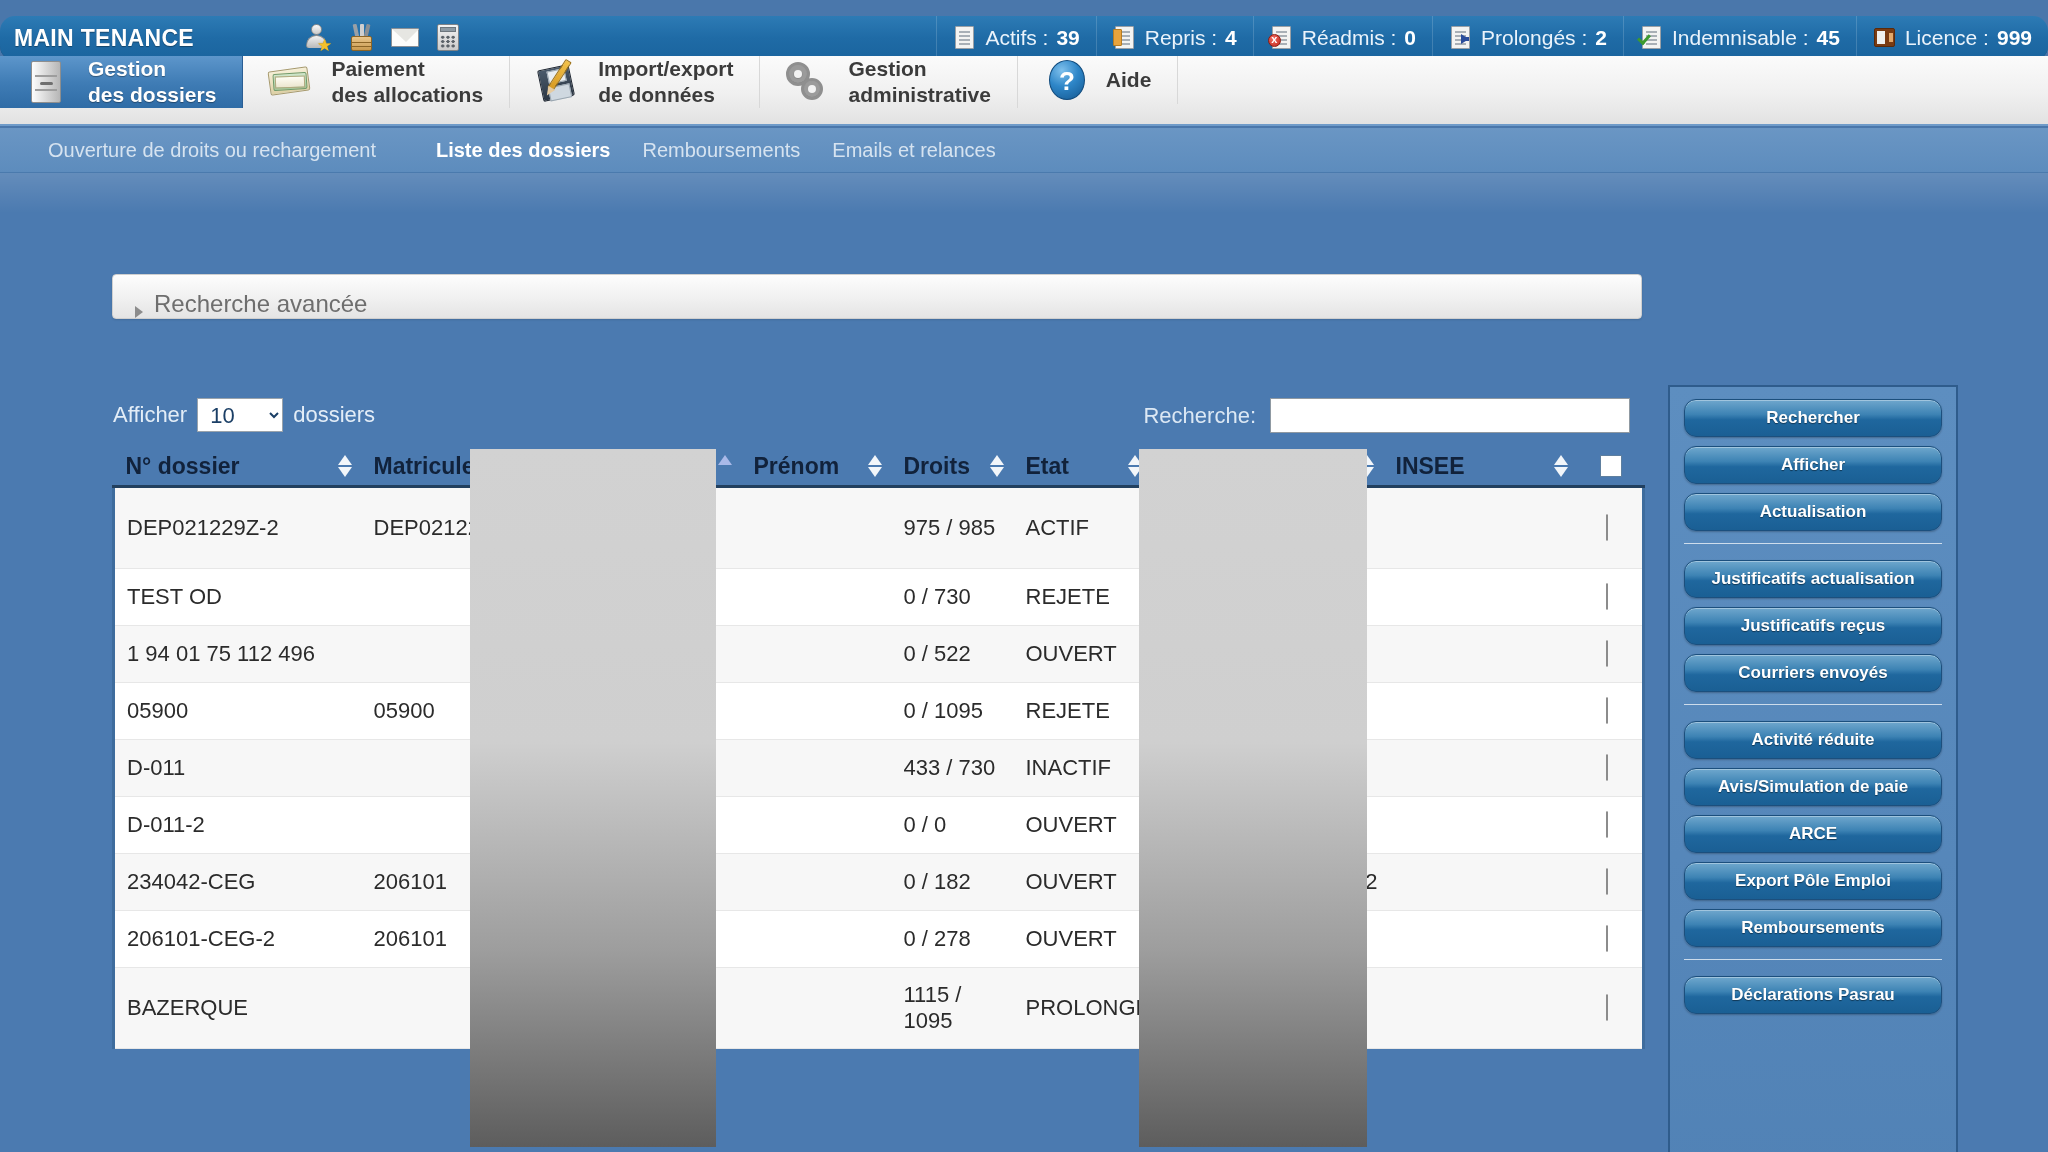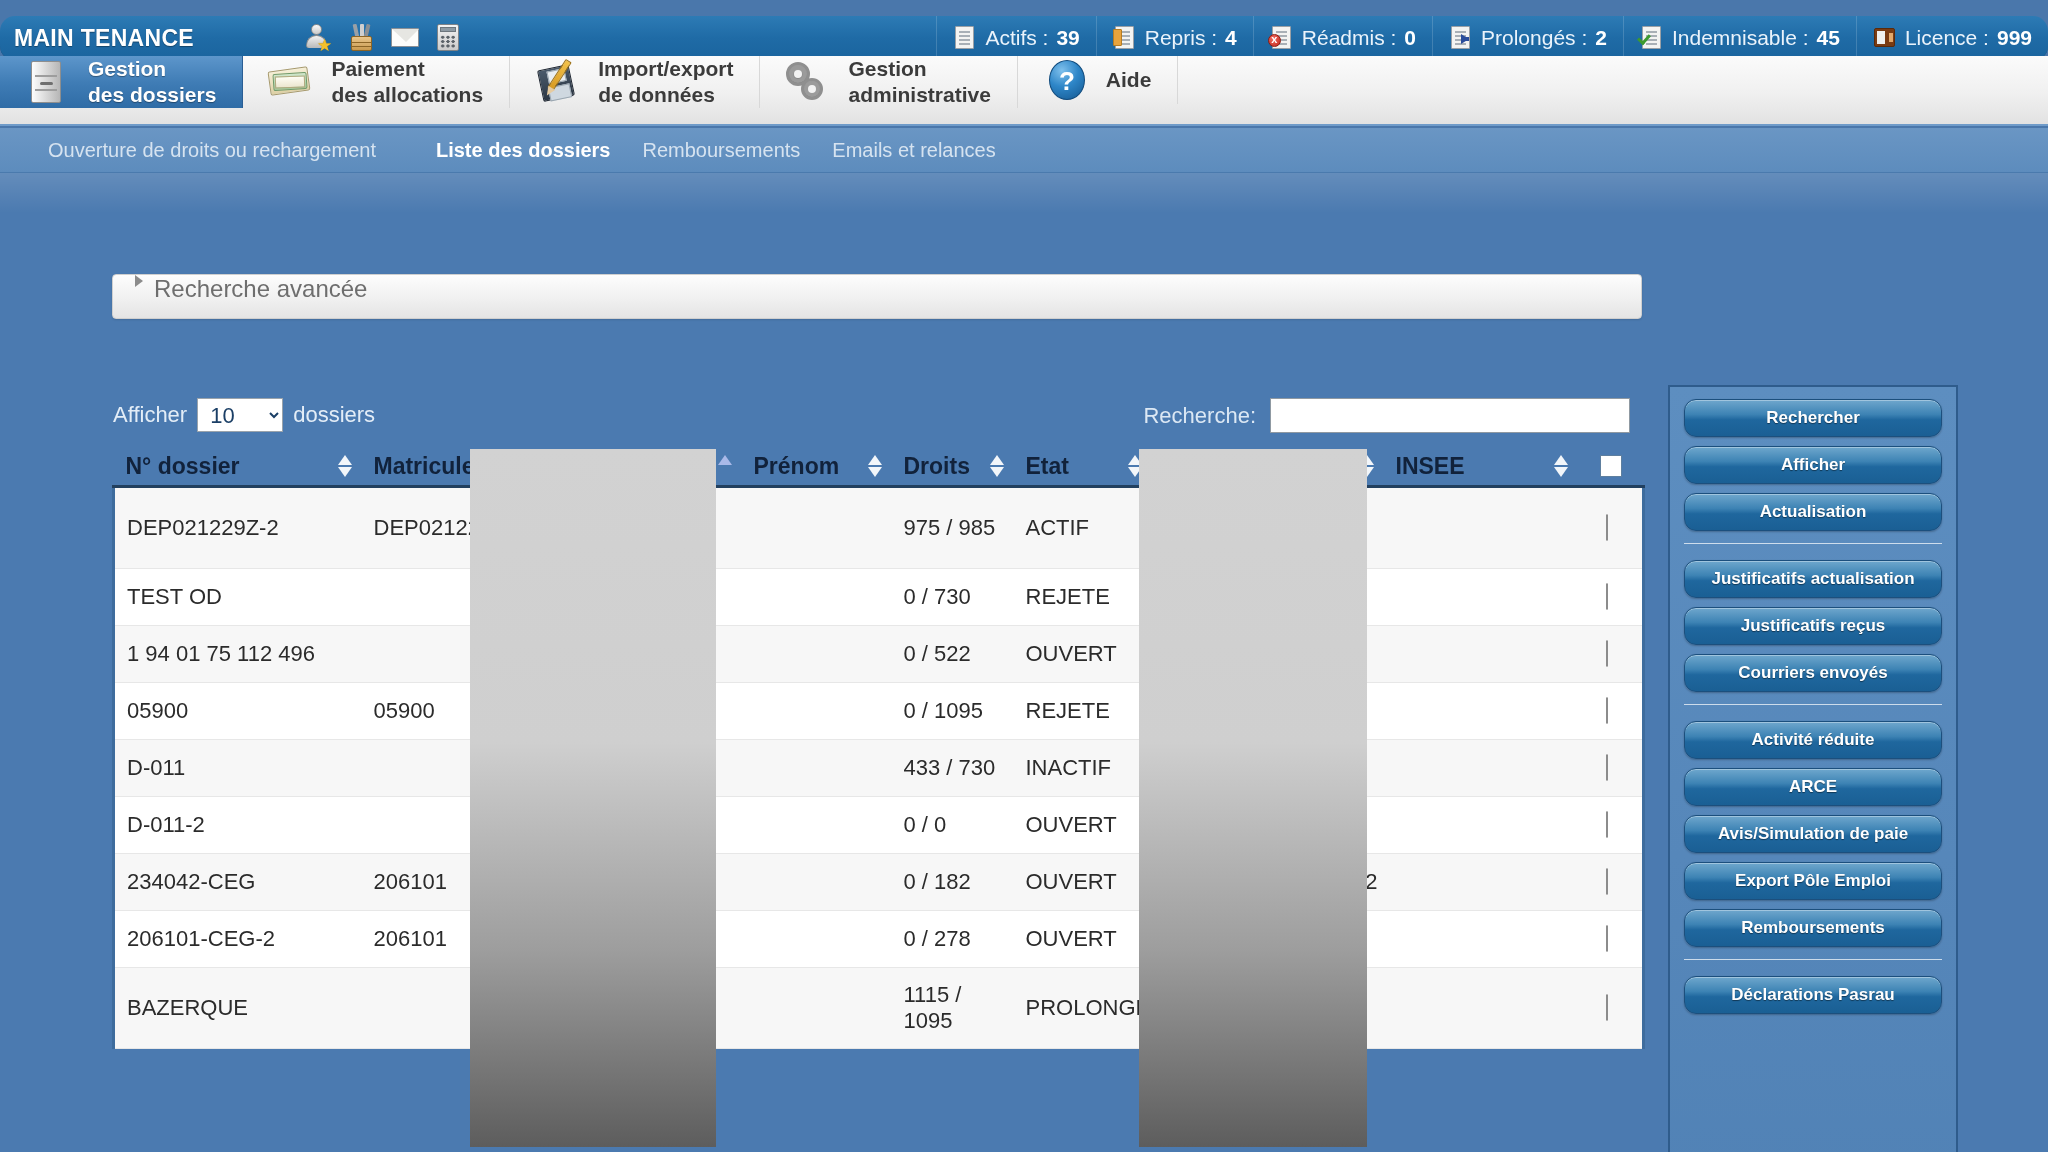--- a/index.html
+++ b/index.html
@@ -275,21 +275,21 @@
   }
 
   .panel {
     position: absolute; left: 112px; top: 101px; width: 1530px;
   }
 
   .adv-search {
     height: 45px; width: 1530px;
     background: linear-gradient(to bottom, #fdfdfd 0%, #efefef 60%, #e4e4e4 100%);
     border: 1px solid #cfcfcf; border-radius: 4px;
-    display: flex; align-items: flex-start; padding-left: 22px;
+    display: flex; align-items: flex-end; padding-left: 22px;
     color: #6e6e6e; font-size: 24px;
     box-shadow: 0 1px 2px rgba(0,0,0,0.12);
   }
   .adv-search .tri {
     width: 0; height: 0; margin-right: 11px;
     border-left: 8px solid #8c8c8c;
     border-top: 6px solid transparent; border-bottom: 6px solid transparent;
   }
 
   .table-controls {
@@ -716,22 +716,22 @@
 
     <div class="sb-div"></div>
 
     <button class="sb-btn">Justificatifs actualisation</button>
     <button class="sb-btn">Justificatifs reçus</button>
     <button class="sb-btn">Courriers envoyés</button>
 
     <div class="sb-div"></div>
 
     <button class="sb-btn">Activité réduite</button>
+    <button class="sb-btn">Avis/Simulation de paie</button>
     <button class="sb-btn">ARCE</button>
-    <button class="sb-btn">Avis/Simulation de paie</button>
     <button class="sb-btn">Export Pôle Emploi</button>
     <button class="sb-btn">Remboursements</button>
 
     <div class="sb-div"></div>
 
     <button class="sb-btn">Déclarations Pasrau</button>
   </div>
 
 </div>
 

